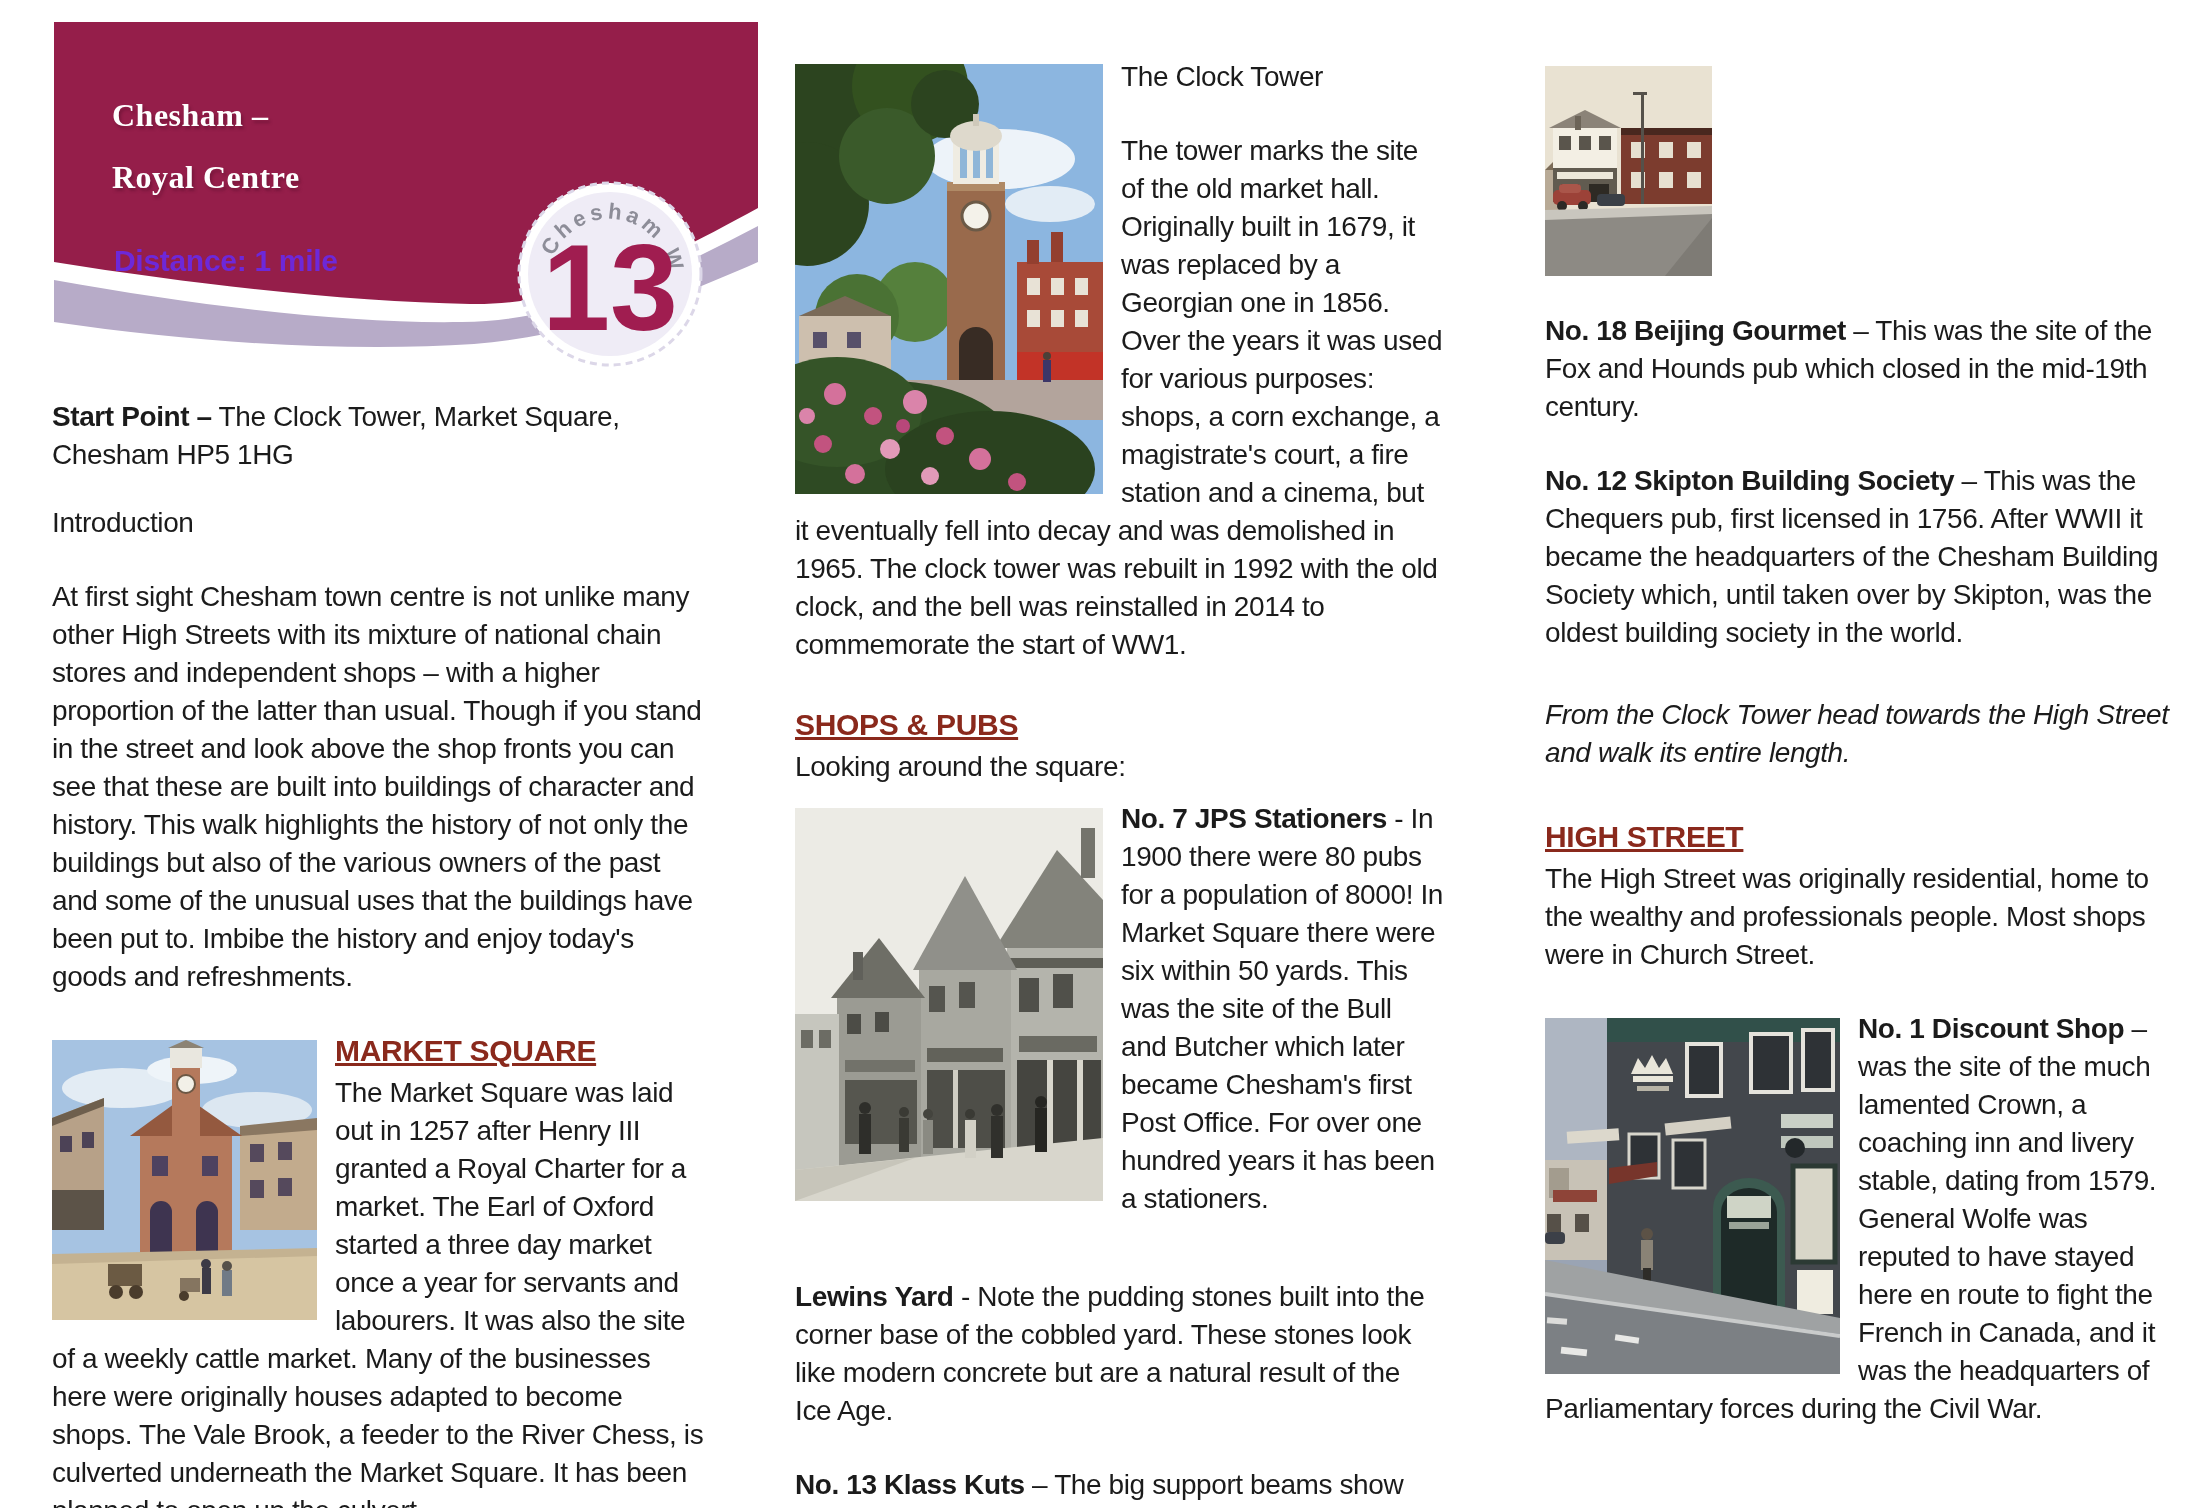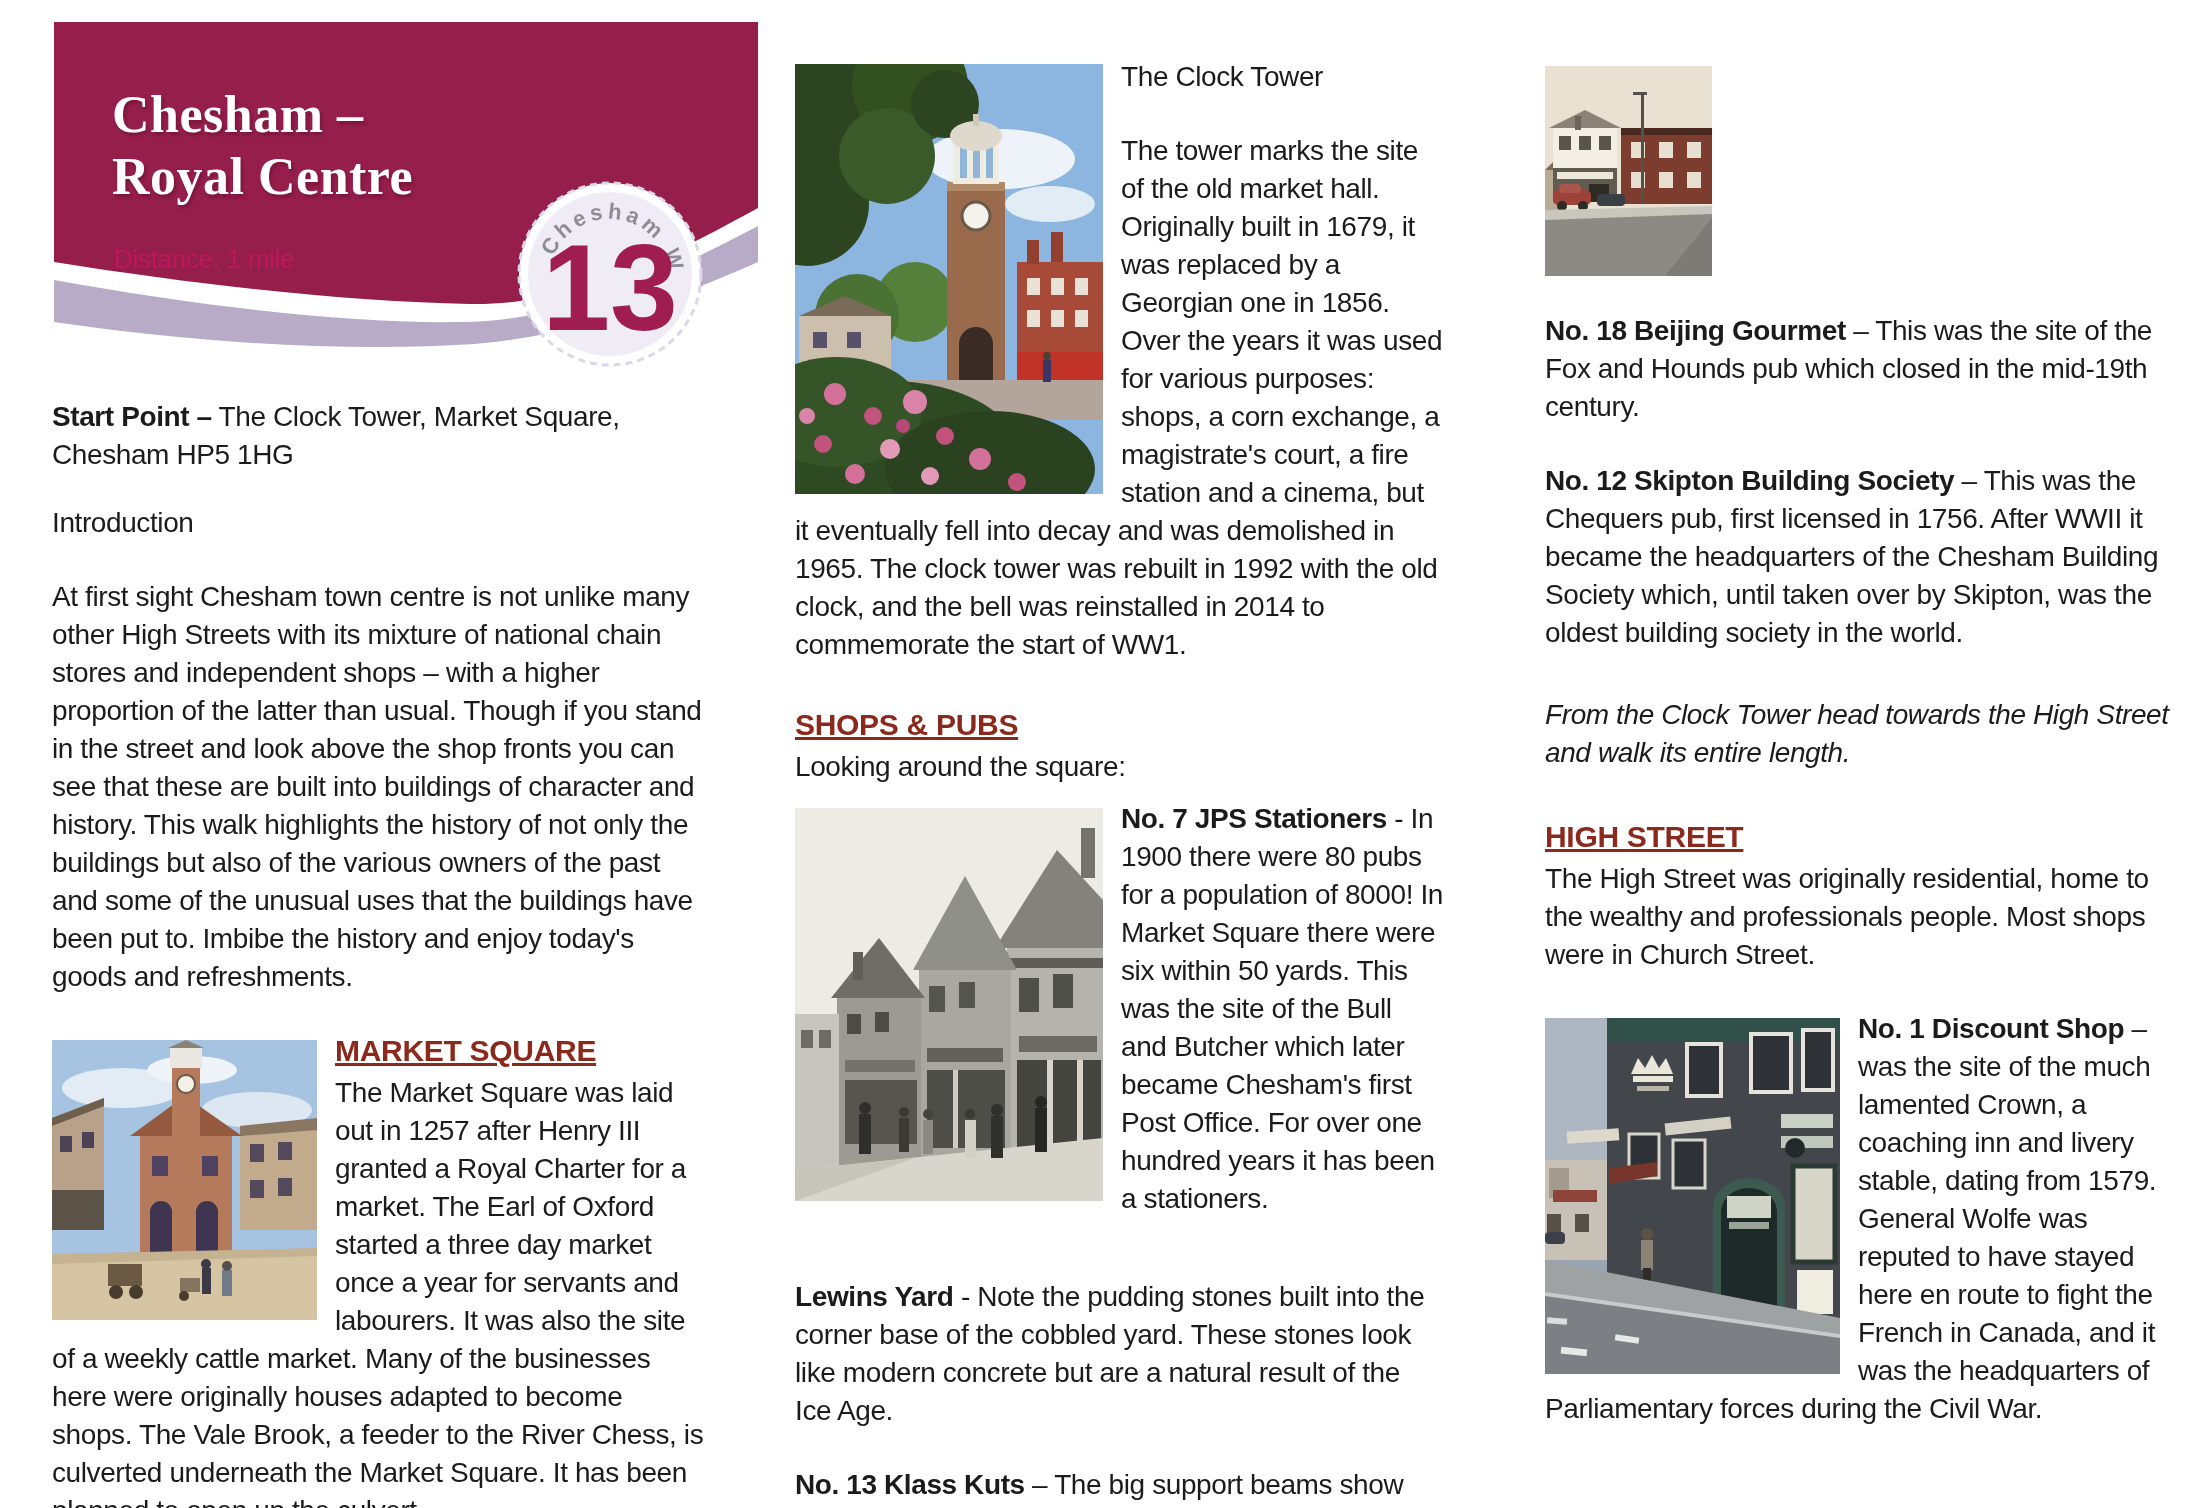--- a/index.html
+++ b/index.html
@@ -20,26 +20,26 @@
   .clear { clear:both; }
   figure.ph { float:left; margin:8px 18px 12px 0; padding:0; }
   svg.photo { display:block; }
 
   
   .banner { position:absolute; left:54px; top:22px; width:704px; height:380px; }
   .banner svg { position:absolute; left:0; top:0; }
   .title {
     position:absolute; left:58px; top:62px;
     font-family:"Liberation Serif", serif; font-weight:bold;
-    font-size:52px; line-height:62px; color:#ffffff;
+    font-size:32px; line-height:62px; color:#ffffff;
     text-shadow:2px 3px 3px rgba(70,10,35,0.35); letter-spacing:0.5px;
   }
   .distance {
-    position:absolute; left:60px; top:222px; color:#be185d;
-    font-weight:normal; font-size:26px; letter-spacing:-0.3px;
+    position:absolute; left:60px; top:222px; color:#6d28d9;
+    font-weight:bold; font-size:30px; letter-spacing:-0.3px;
   }
   .badge-series { font-size:22px; letter-spacing:4px; fill:#8d8d98; font-weight:bold; }
   .badge-number { font-size:122px; font-weight:bold; fill:#a01d50; }
 </style>
 </head>
 <body>
 
 <div class="page">
 
   <div class="banner">

